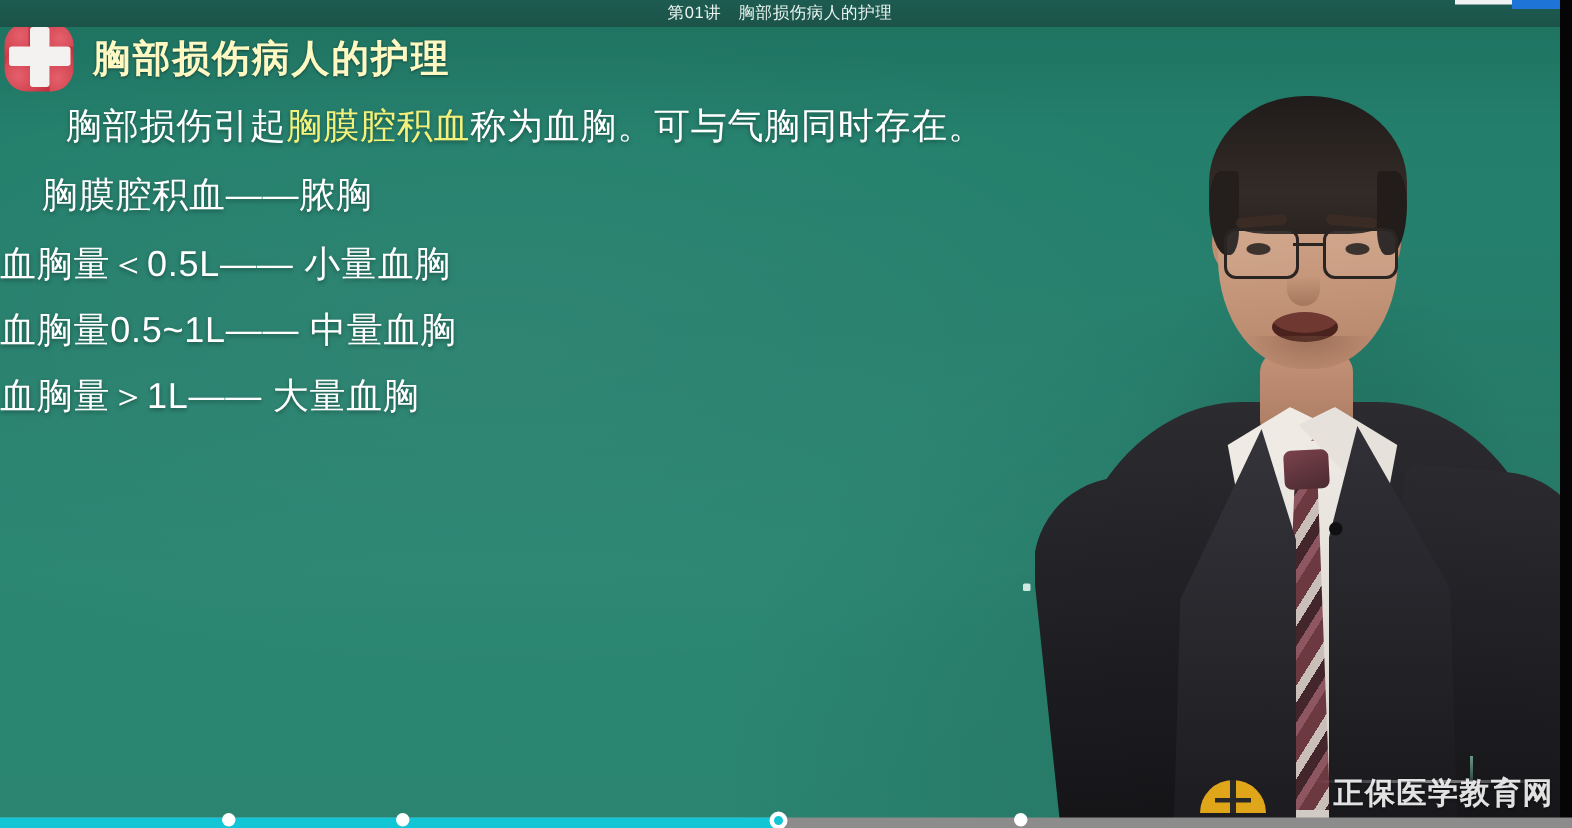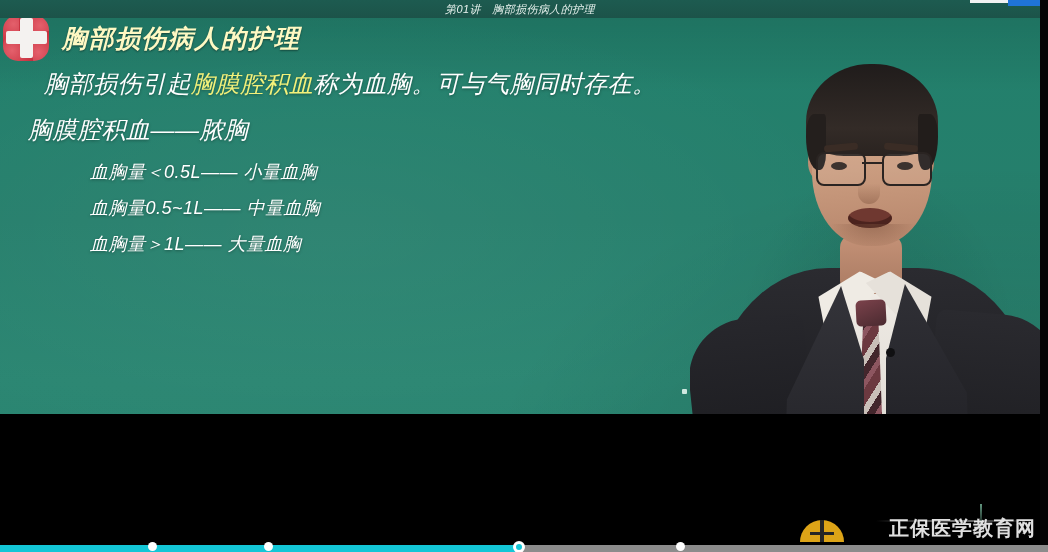--- a/index.html
+++ b/index.html
@@ -18,24 +18,23 @@
     width: 1048px;
     height: 552px;
     overflow: hidden;
     background: #000;
   }
 
   
   #stage {
     position: absolute;
     left: 0; top: 0;
-    width: 1040px; height: 414px;
+    width: 1040px; height: 552px;
     overflow: hidden;
     background: #1f7a68;
-    font-style: italic;
   }
   .board {
     position: absolute;
     left: 0; top: 18px;
     width: 1040px; height: 534px;
     background: linear-gradient(180deg,#22806c 0%, #267f6c 38%, #2b8672 68%, #2a8470 100%);
   }
   .board-vignette {
     position: absolute;
     inset: 0;
@@ -137,21 +136,21 @@
   .section-title {
     text-align: left;
     padding-left: 352px;
     font-size: 25px;
     color: #f3f17a;
     letter-spacing: 1px;
     margin-bottom: 14px;
   }
   .l1 { padding-left: 44px; font-size: 24px; letter-spacing: 0.5px; margin-bottom: 14px; }
   .l2 { padding-left: 28px; font-size: 24px; letter-spacing: 0.5px; margin-bottom: 14px; }
-  .l3, .l4, .l5 { padding-left: 90px; font-size: 18px; letter-spacing: 0.5px; margin-bottom: 12px; margin-top: 12px; }
+  .l3, .l4, .l5 { font-size: 24px; letter-spacing: 0.5px; margin-bottom: 12px; margin-top: 12px; }
   .hl { color: #f3f17a; }
 
   
   .presenter {
     position: absolute;
     left: 690px; top: 18px;
     width: 350px; height: 534px;
     z-index: 3;
     overflow: hidden;
   }

